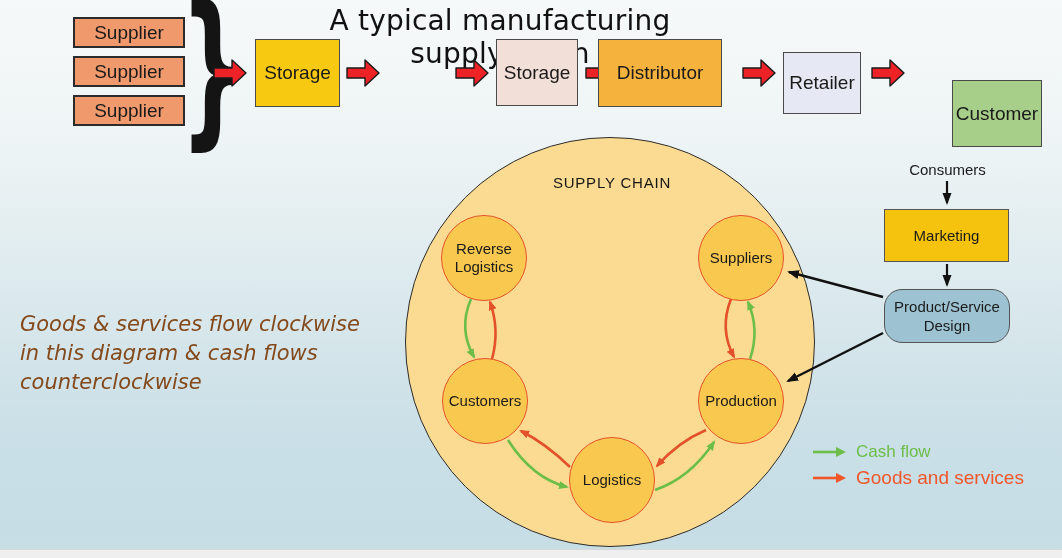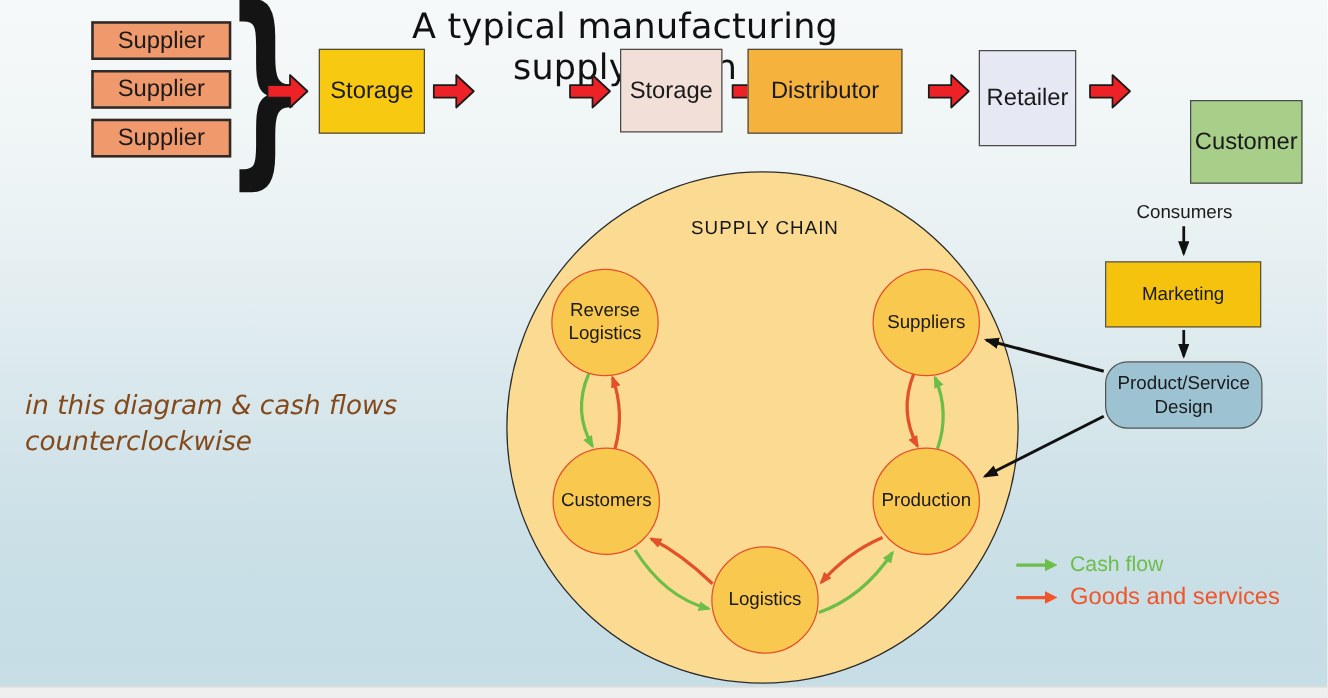--- a/index.html
+++ b/index.html
@@ -24,21 +24,21 @@
     transform:scaleX(.55);transform-origin:left center;
   }
   .chain-node{
     top:39px;border:1.5px solid #4a4a4a;display:flex;align-items:center;justify-content:center;
     font-size:19px;box-sizing:border-box;text-align:center;
   }
   .n0{left:255px;width:85px;height:68px;background:#f8c911;}
   .n1{left:389px;width:58px;height:69px;background:#93becd;}
   .n2{left:496px;width:82px;height:67px;background:#f2dfd7;}
   .n3{left:598px;width:124px;height:68px;background:#f5b33e;}
-  .n4{left:783px;top:40px;width:78px;height:77px;background:#e6e8f4;}
+  .n4{left:783px;top:52px;width:78px;height:62px;background:#e6e8f4;}
   .n5{left:952px;width:90px;height:67px;background:#a7cf8a;margin-top:41px;}
   .block-arrow{top:58px;width:34px;height:30px;}
   
   .big-circle{
     left:405px;top:137px;width:410px;height:410px;border-radius:50%;
     background:#fbdb92;border:1.6px solid #2b2b2b;box-sizing:border-box;
   }
   .cycle-title{left:480px;top:174px;width:264px;text-align:center;font-size:15px;letter-spacing:.8px;color:#161616;}
   .cycle-node{
     width:86px;height:86px;border-radius:50%;background:#f9c84e;border:1.6px solid #e5502b;
@@ -160,20 +160,21 @@
   </div>
 
   <div class="abs consumers-label">Consumers</div>
   <div class="abs side-box marketing-box">Marketing</div>
   <div class="abs side-box design-box">
     <span>Product/Service</span>
     <span>Design</span>
   </div>
 
   <div class="abs note">
+    <div>Goods &amp; services flow clockwise</div>
     <div>in this diagram &amp; cash flows</div>
     <div>counterclockwise</div>
   </div>
 
   <div class="abs legend">
     <div class="legend-row">
       <svg width="36" height="12">
         <line x1="1" y1="6" x2="26" y2="6" stroke="#6cbe49" stroke-width="2.6"></line>
         <path d="M24,1 L34,6 L24,11 z" fill="#6cbe49"></path>
       </svg>

